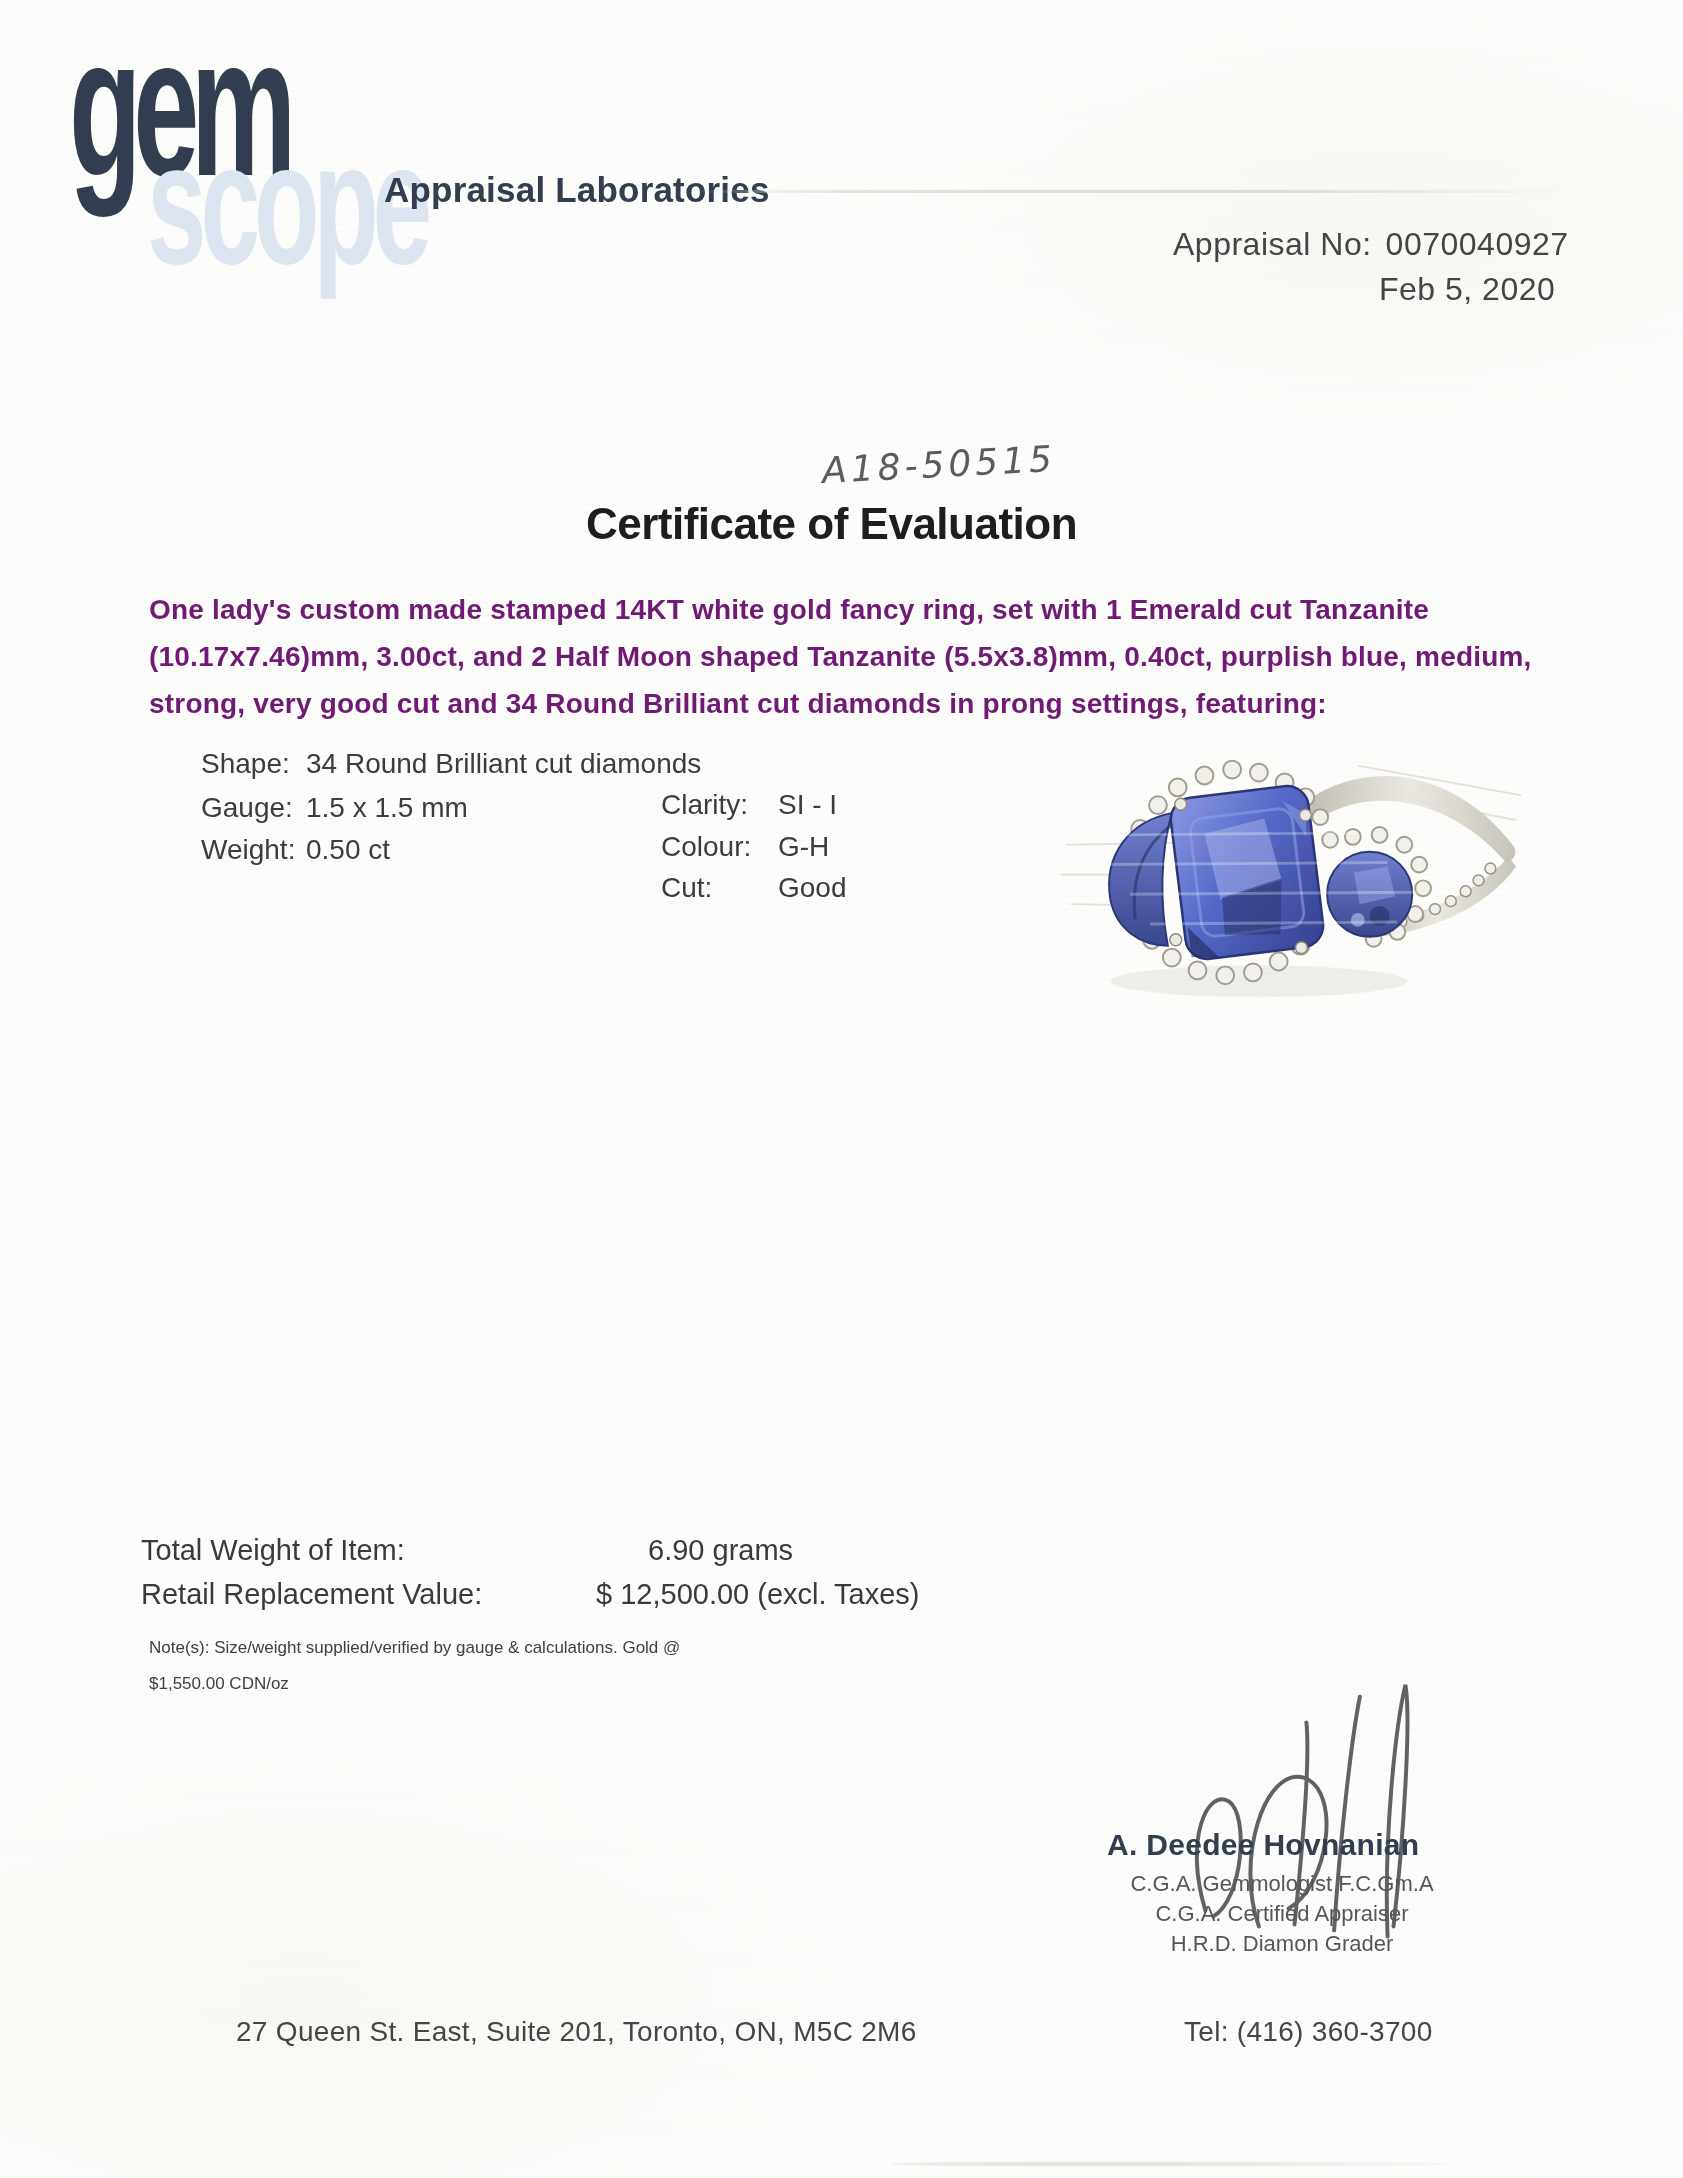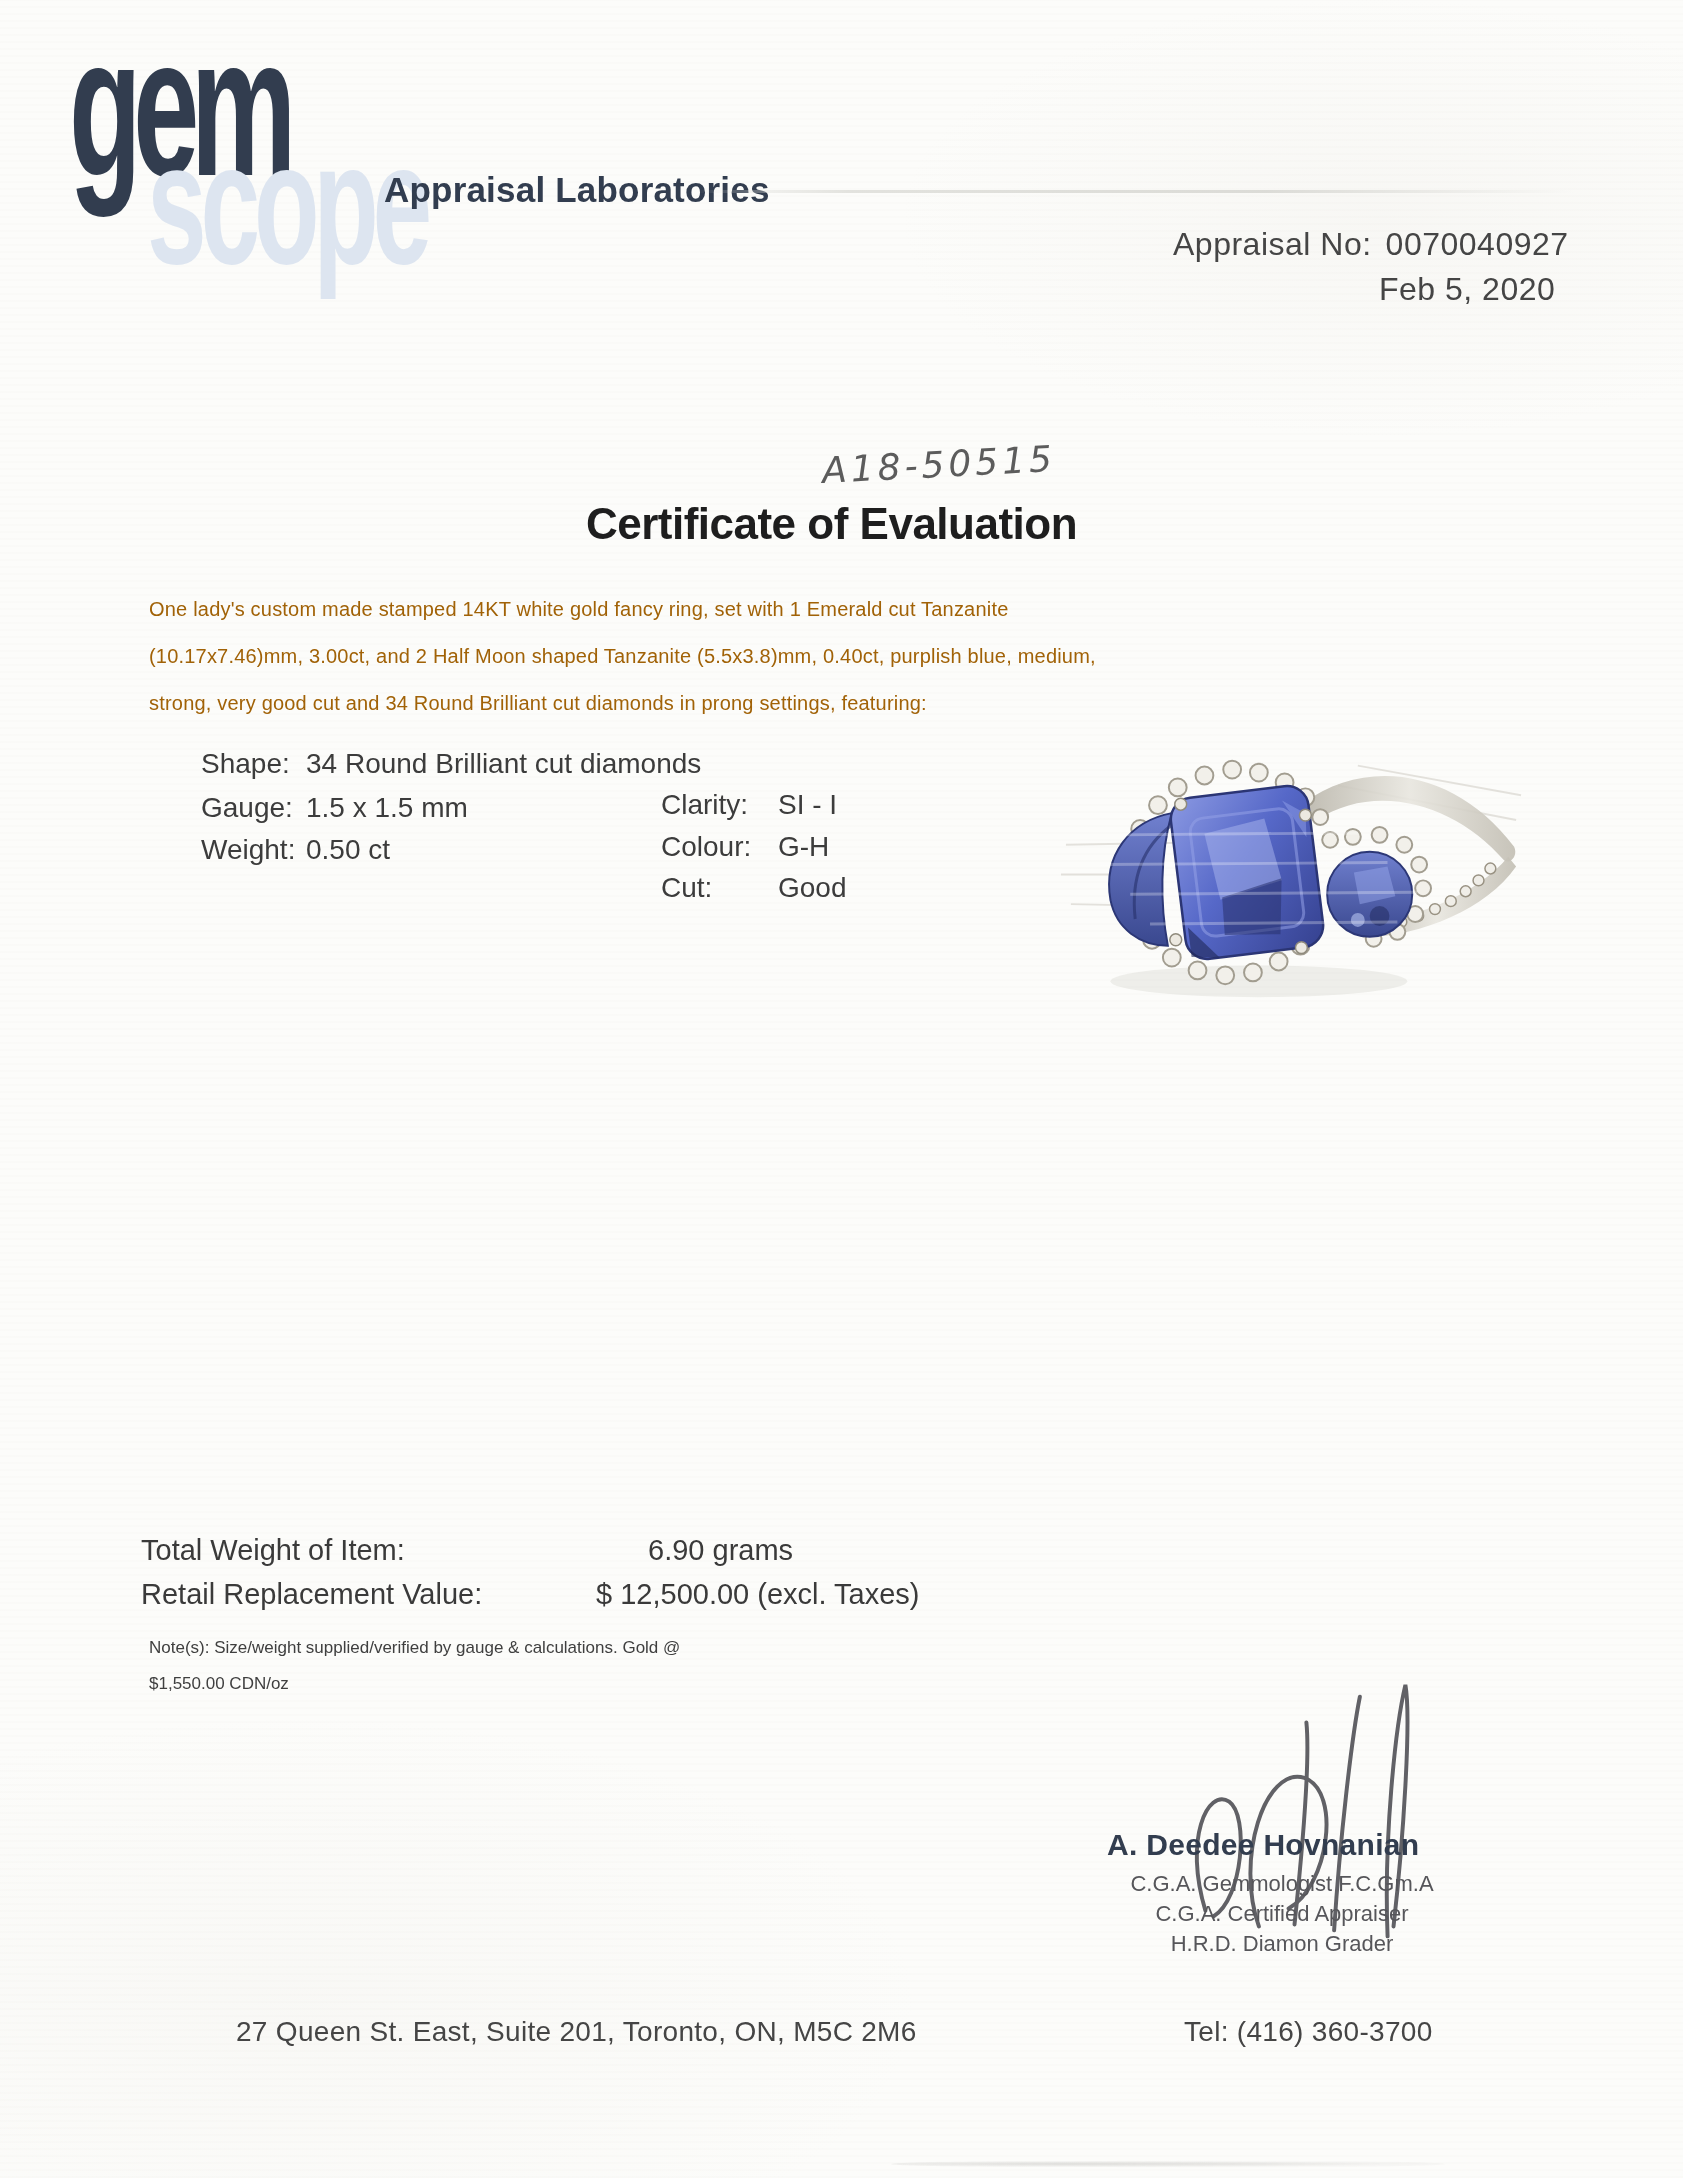--- a/index.html
+++ b/index.html
@@ -29,21 +29,21 @@
   .appraisal-line .val{margin-left:14px;}
   .date-line{left:1379px;top:271px;font-size:32px;color:#454545;letter-spacing:0.5px;}
   .scan-line{left:693px;top:190px;width:881px;height:3px;
     background:linear-gradient(90deg, transparent, #dcdcd7 18%, #d4d4cf 65%, transparent);opacity:.8;}
   
   .handwritten{left:822px;top:444px;font-size:36px;color:#5c5c5c;font-style:italic;
     letter-spacing:4px;transform:rotate(-3deg);font-family:"DejaVu Sans",sans-serif;}
   .page-title{left:0;top:499px;width:1663px;text-align:center;font-size:44px;font-weight:bold;
     color:#1e1e1e;letter-spacing:-0.5px;}
   
-  .desc{left:149px;top:586px;width:1386px;font-size:20px;line-height:47px;color:#a16207;letter-spacing:0.2px;}
+  .desc{left:149px;top:586px;width:1386px;font-size:28px;line-height:47px;color:#701a75;letter-spacing:0.2px;font-weight:bold;}
   
   .spec-label{font-size:28px;color:#3c3c3c;}
   .spec-value{font-size:28px;color:#3c3c3c;}
   .sl{left:153px;margin-left:48px;} .sv{left:265px;margin-left:41px;}
   .rl{left:661px;} .rv{left:778px;}
   .row-shape{top:748px;} .row-gauge{top:792px;} .row-weight{top:834px;}
   .row-clarity{top:789px;} .row-colour{top:831px;} .row-cut{top:872px;}
   
   .ring-photo{left:1061px;top:726px;width:465px;height:287px;}
   

